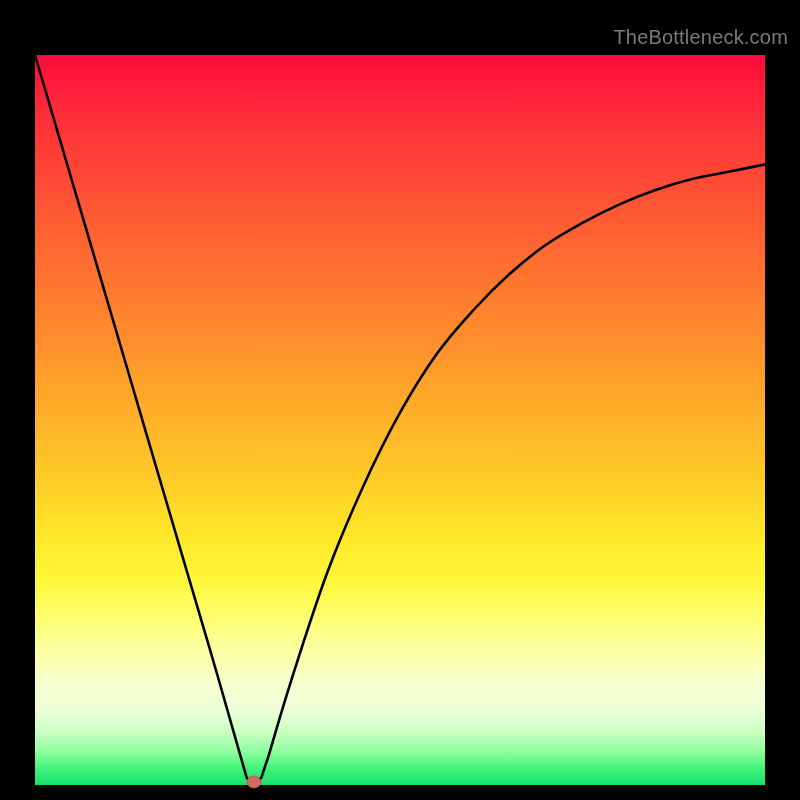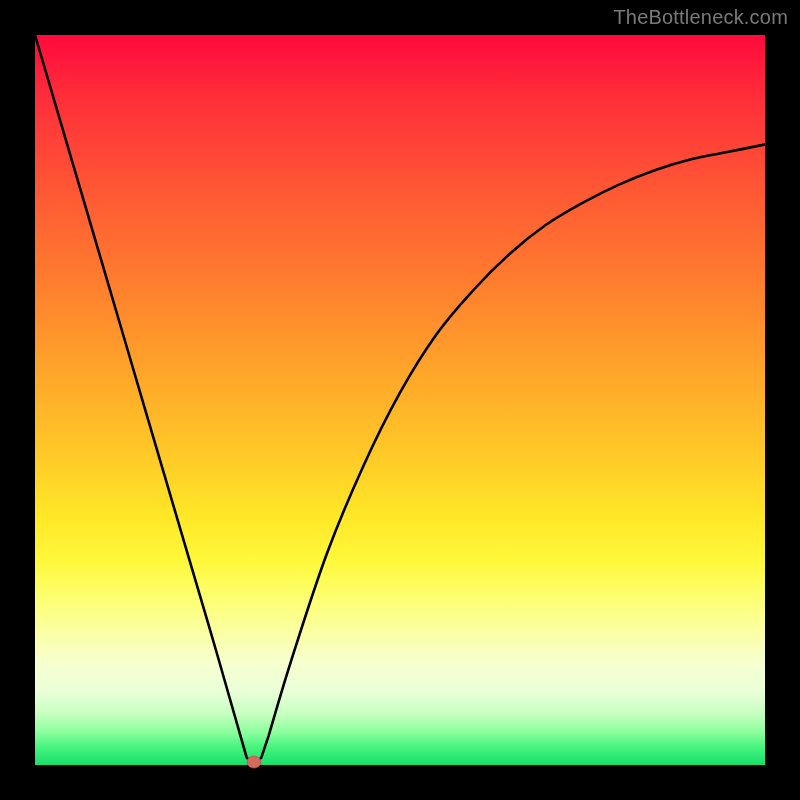--- a/index.html
+++ b/index.html
@@ -9,20 +9,21 @@
     height: 800px;
     overflow: hidden;
     background: #000;
     font-family: Arial, Helvetica, sans-serif;
   }
   .frame {
     position: relative;
     width: 800px;
     height: 633px;
     background: #000;
+    margin-top: 20px;
   }
   .plot-area {
     position: absolute;
     left: 35px;
     top: 35px;
     width: 730px;
     height: 730px;
     
     background: linear-gradient(to bottom,
       #ff0a3c 0%,

